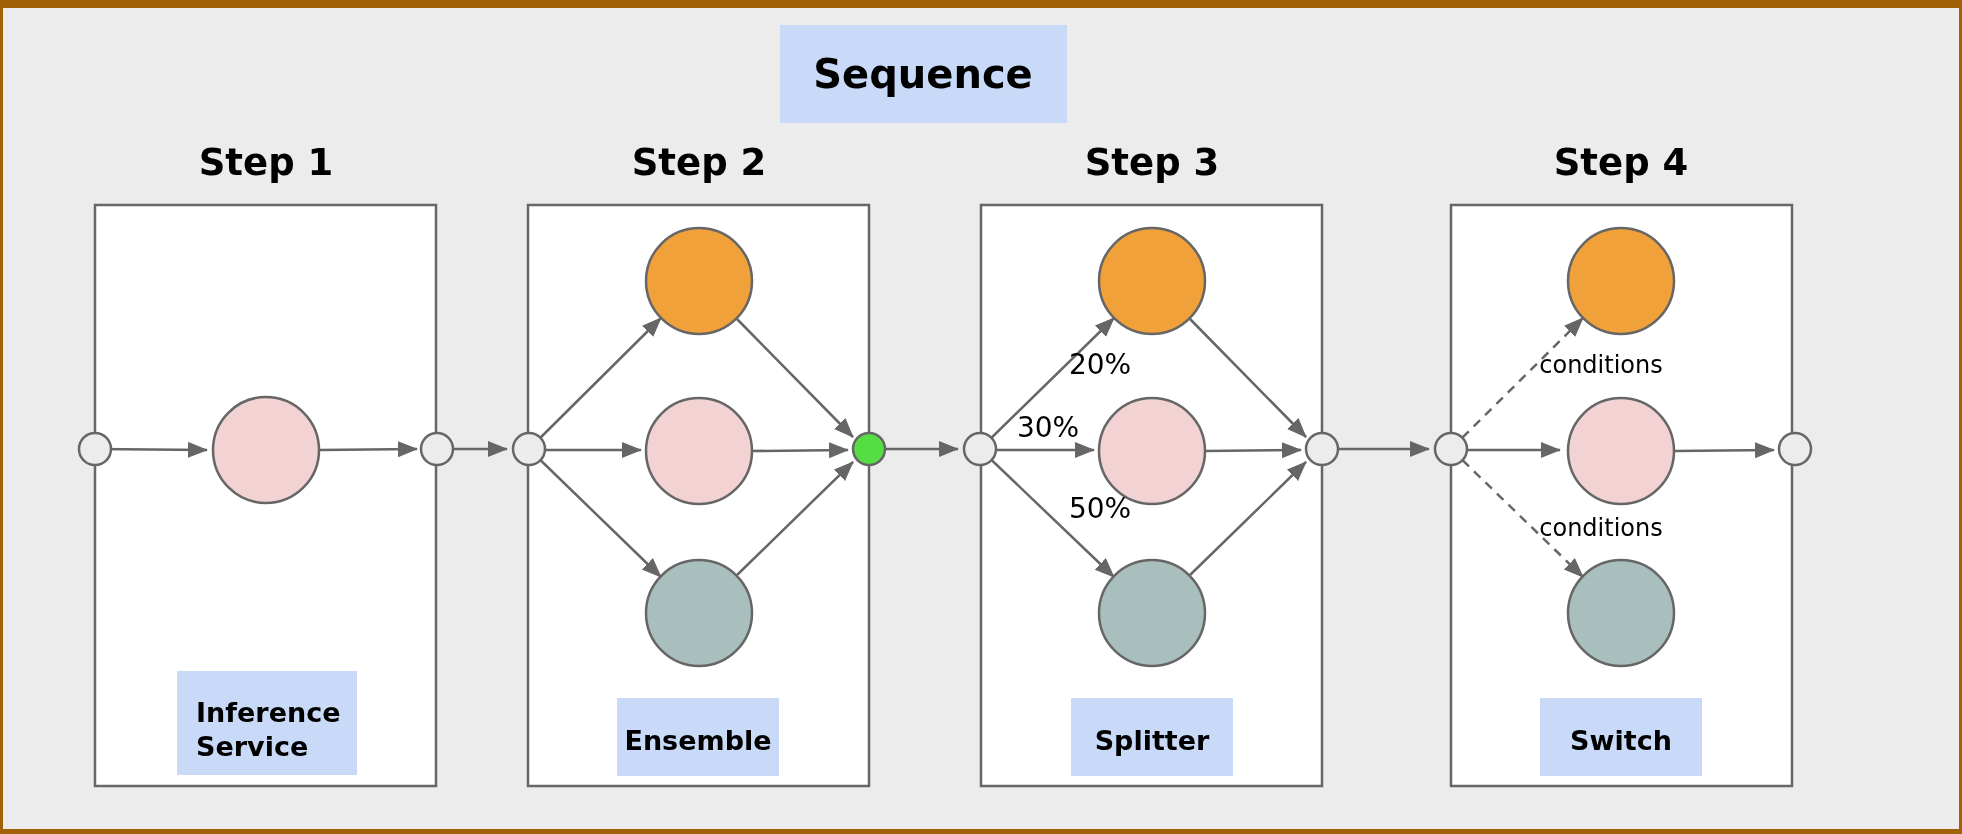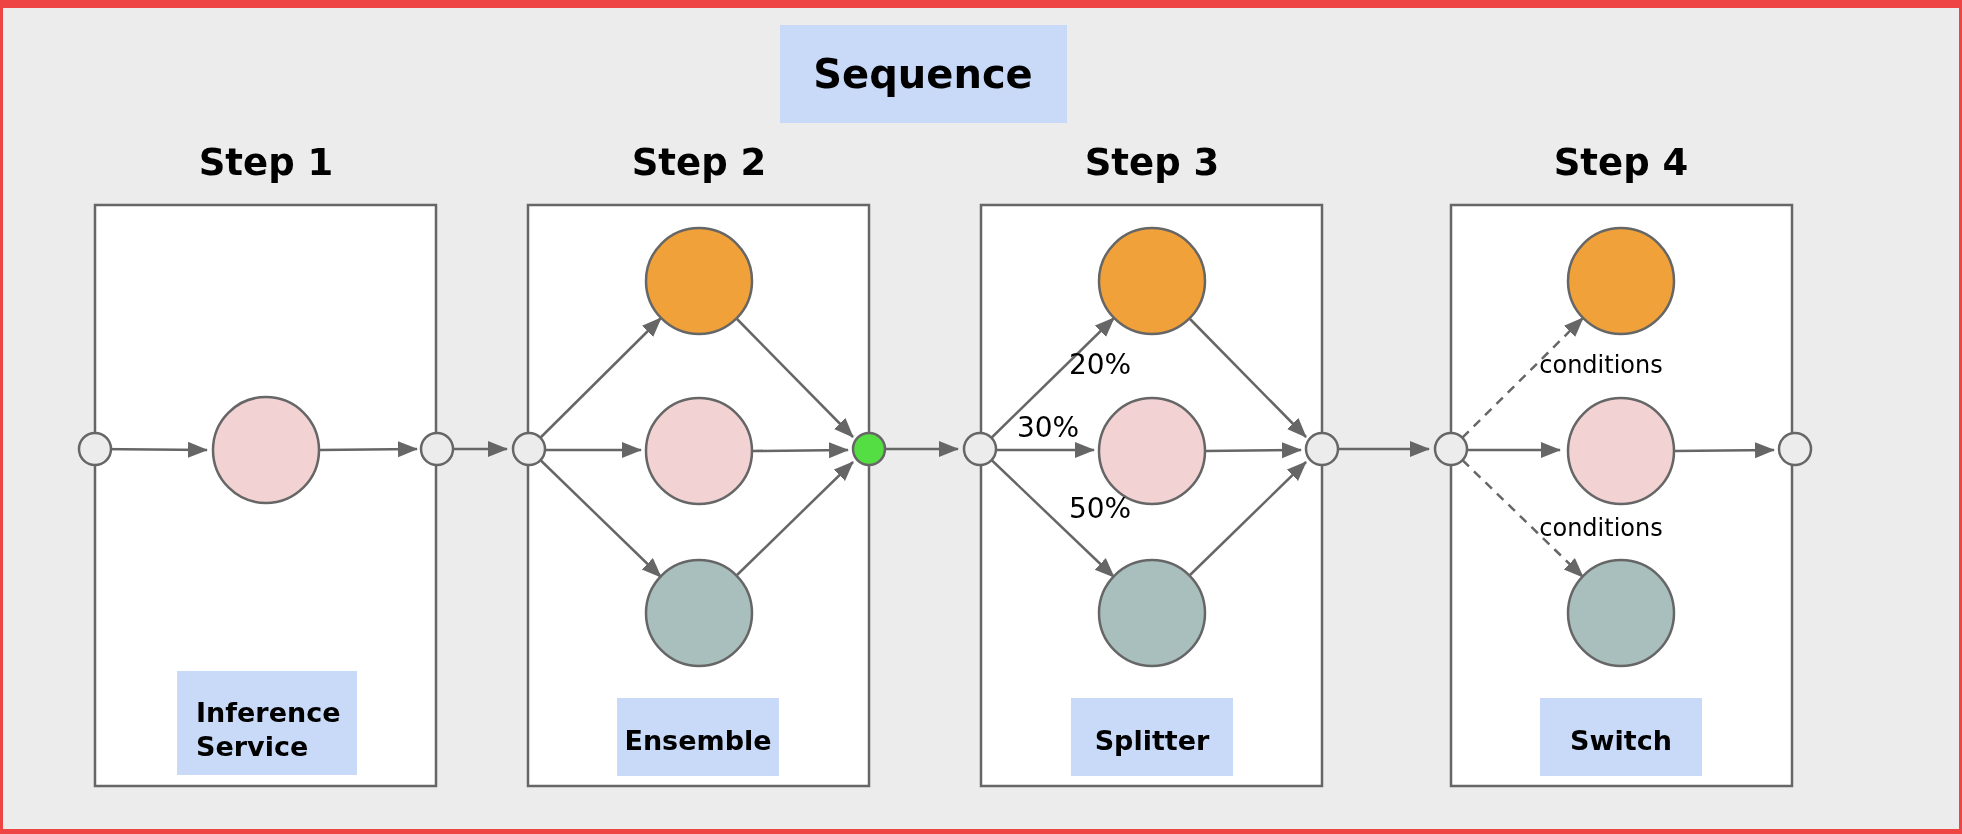--- a/index.html
+++ b/index.html
@@ -1,16 +1,16 @@
 <!DOCTYPE html>
 <html><head>
 <meta charset="utf-8">
 <style>
   html,body{margin:0;padding:0;background:#ffffff;}
-  .stage{position:relative;width:1962px;height:834px;background:#ef4444;overflow:hidden;
+  .stage{position:relative;width:1962px;height:834px;background:#a16207;overflow:hidden;
          font-family:"DejaVu Sans",sans-serif;}
   svg{display:block;}
   .box{stroke:#666666;stroke-width:2.5;}
   .node{stroke:#666666;stroke-width:2.5;}
   .port{stroke:#666666;stroke-width:2.5;}
   .edge{stroke:#666666;stroke-width:2.5;fill:none;}
   .dashed{stroke-dasharray:9 7;}
   .labelbox{stroke:none;}
   text{fill:#000000;font-family:"DejaVu Sans",sans-serif;}
   .seq-title{font-size:40px;font-weight:600;text-anchor:middle;}

